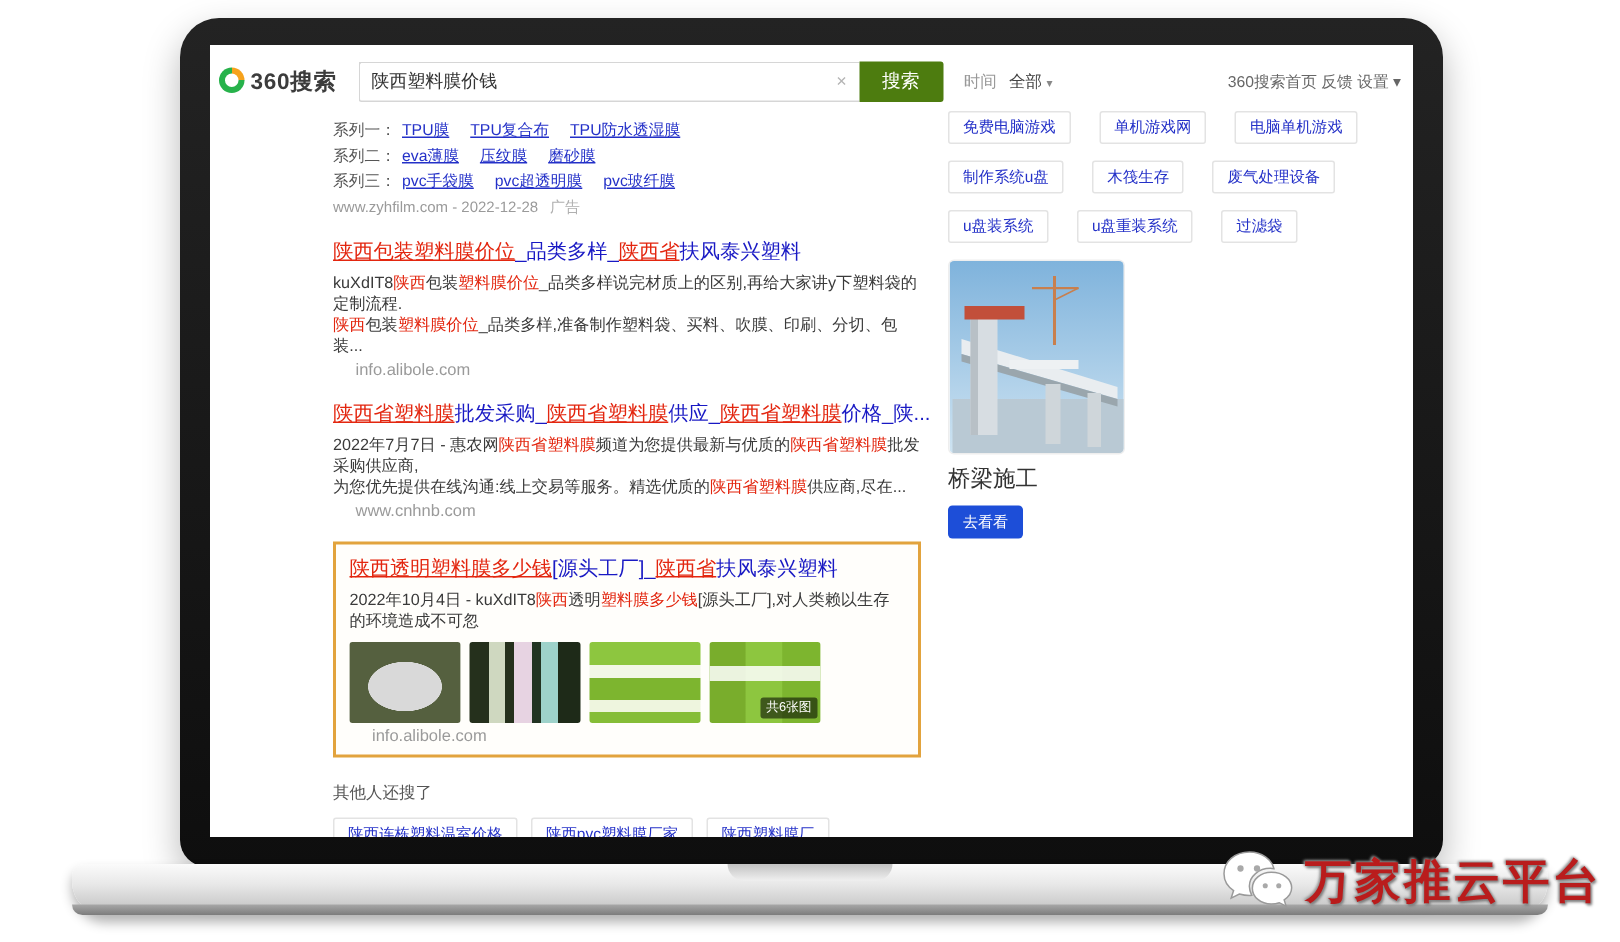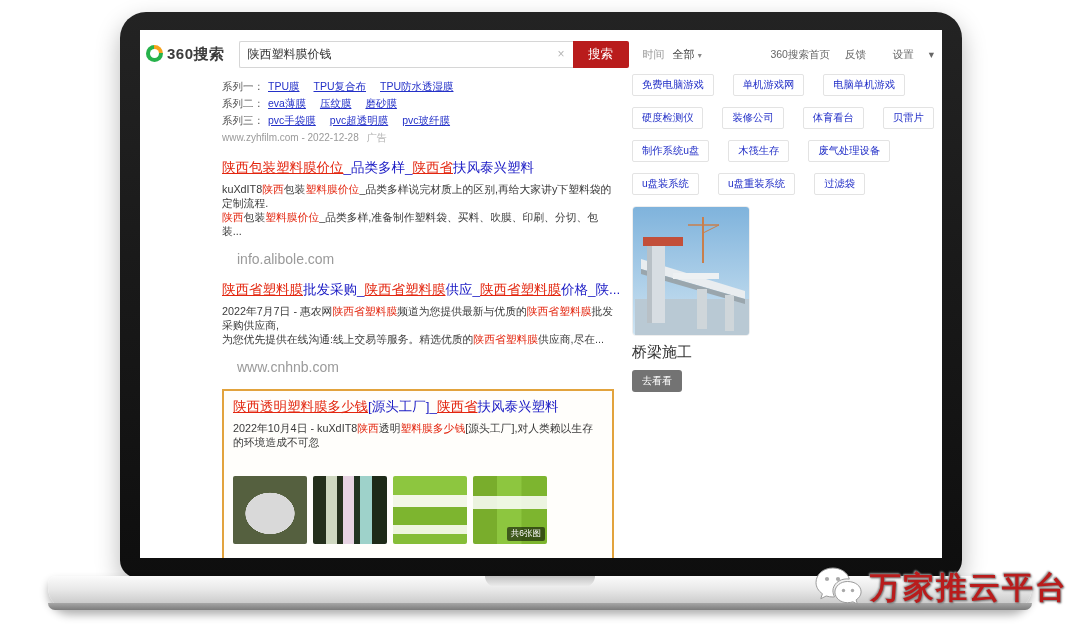--- a/index.html
+++ b/index.html
@@ -25,73 +25,73 @@
   .logo { display:flex; align-items:flex-start; gap:4px; margin-left:6px; white-space:nowrap; }
   .ring { width:17px; height:17px; border-radius:50%;
           background:conic-gradient(#f6a21c 0 90deg,#27b24b 90deg 360deg); position:relative; }
   .ring::after { content:""; position:absolute; inset:4px; background:#fff; border-radius:50%; }
   .logo-text { font-size:15px; font-weight:bold; color:#3c3c3c; letter-spacing:.5px; }
   .searchwrap { display:flex; margin-left:14px; }
   .searchbox { width:334px; height:27px; border:1px solid #d6d6d6; border-right:none; border-radius:2px 0 0 2px;
           display:flex; align-items:center; padding:0 8px; font-size:12px; color:#333; }
   .searchbox .query { flex:1; }
   .searchbox .clear { color:#b5b5b5; font-size:12px; cursor:pointer; }
-  .searchbtn { width:56px; height:27px; background:#b91c1c; color:#fff; border:none; font-size:12.5px;
+  .searchbtn { width:56px; height:27px; background:#4d7c0f; color:#fff; border:none; font-size:12.5px;
           border-radius:0 2px 2px 0; cursor:pointer; font-family:Liberation Mono, monospace; }
   .filters { margin-left:14px; font-size:11px; color:#999; white-space:nowrap; }
   .filters .scope { color:#444; margin-left:5px; }
   .filters .caret { color:#888; font-size:8px; }
   .toplinks { position:absolute; right:8px; top:18px; font-size:10.5px; color:#666; white-space:nowrap; }
-  .toplinks span { margin-left:12px; cursor:pointer; }
+  .toplinks span { cursor:pointer; }
 
   
   .leftcol { position:absolute; left:82px; top:50px; width:392px; }
   .rightcol { position:absolute; left:492px; top:44px; width:300px; }
 
   
   .adrow { font-size:10.5px; color:#444; margin-bottom:3px; white-space:nowrap; }
   .adrow .lbl { color:#555; margin-right:4px; }
   .adrow a, .bluelink { color:#2431c8; text-decoration:underline; margin-right:14px; cursor:pointer; }
   .admeta { font-size:10px; color:#9a9a9a; margin-top:3px; }
   .adtag { color:#b0b0b0; margin-left:8px; }
 
   
   .result { margin-top:14px; }
   .rtitle { font-size:13.5px; color:#1919c4; margin-bottom:5px; cursor:pointer; white-space:nowrap; }
   .rdesc { font-size:10.8px; color:#3a3a3a; line-height:14px; }
-  .rurl { font-size:14px; color:#9a9a9a; margin-top:13px;padding-left:15px; }
+  .rurl { font-size:11px; color:#9a9a9a; margin-top:3px;padding-left:15px; }
   .hl { color:#e3260f; }
   .rtitle .hl { text-decoration:underline; }
 
   .obox { border:2px solid #e2a33d; padding:7px 9px 6px 9px; margin-top:14px; background:#fffefb; }
   .obox .result { margin-top:0; }
 
   .thumbs { display:flex; gap:6px; margin-top:7px; }
-  .thumb { width:74px; height:68px; border-radius:2px; position:relative; overflow:hidden;margin-top:20px; }
+  .thumb { width:74px; height:54px; border-radius:2px; position:relative; overflow:hidden; }
   .thumb1 { background:radial-gradient(ellipse 60% 55% at 50% 55%,#d9d9d9 0 55%,#55603f 56%),#4c5a3a; }
   .thumb2 { background:linear-gradient(90deg,#25301c 0 18%,#cfd8c0 18% 32%,#25301c 32% 40%,#e7d3e2 40% 56%,#223322 56% 64%,#9ed2ca 64% 80%,#1e2a18 80% 100%); }
   .thumb3 { background:linear-gradient(180deg,#8dc63f 0 28%,#f2f7e6 28% 45%,#7db52f 45% 72%,#eef5de 72% 86%,#85bd37 86% 100%); }
   .thumb4 { background:linear-gradient(90deg,#79ad2c 0 32%,#8dc63f 33% 65%,#7db52f 66% 100%),linear-gradient(180deg,#8dc63f,#8dc63f); }
   .thumb4::before { content:""; position:absolute; left:0; top:30%; width:100%; height:18%; background:rgba(255,255,255,.85); }
   .badge { position:absolute; right:2px; bottom:3px; background:rgba(0,0,0,.55); color:#fff; font-size:8.5px;
            padding:1px 4px; border-radius:2px; }
 
   
   .related { margin-top:16px; }
   .related h4 { font-size:11px; color:#555; font-weight:normal; margin-bottom:9px; }
   .chiprow { display:flex; gap:9px; margin-bottom:10px; flex-wrap:nowrap; }
   .chip { border:1px solid #e3e3e3; border-radius:2px; background:#fff; color:#2431c8; font-size:10.3px;
           padding:3px 9px; white-space:nowrap; cursor:pointer; }
 
   
   .sbrow { display:flex; gap:19px; margin-bottom:11px; }
   .card { margin-top:10px; width:118px; }
   .card .photo { width:118px; height:130px; border-radius:4px; overflow:hidden; border:1px solid #eee; }
   .card .cap { font-size:15px; color:#333; margin-top:7px; }
-  .gobtn { margin-top:8px; display:inline-block; background:#737373; color:#fff; font-size:10px;
+  .gobtn { margin-top:8px; display:inline-block; background:#1d4ed8; color:#fff; font-size:10px;
            padding:4px 10px; border-radius:3px; cursor:pointer; }
 
   
   .watermark { position:absolute; right:12px; bottom:14px; display:flex; align-items:center; gap:6px; z-index:5; }
   .wm-text { font-size:31px; font-weight:bold; color:#b91c1c; letter-spacing:2px;
              text-shadow:0 0 2px #8a8a8a, 1px 1px 2px #777, -1px -1px 2px #999; }
 </style>
 </head>
 <body>
 
@@ -179,26 +179,20 @@
 
         </div>
 
       </div>
 
       <div class="rightcol">
         <div class="sbrow">
           <span class="chip">免费电脑游戏</span>
           <span class="chip">单机游戏网</span>
           <span class="chip">电脑单机游戏</span>
-        </div>
-        <div class="sbrow">
-          <span class="chip">硬度检测仪</span>
-          <span class="chip">装修公司</span>
-          <span class="chip">体育看台</span>
-          <span class="chip">贝雷片</span>
         </div>
         <div class="sbrow">
           <span class="chip">制作系统u盘</span>
           <span class="chip">木筏生存</span>
           <span class="chip">废气处理设备</span>
         </div>
         <div class="sbrow">
           <span class="chip">u盘装系统</span>
           <span class="chip">u盘重装系统</span>
           <span class="chip">过滤袋</span>

